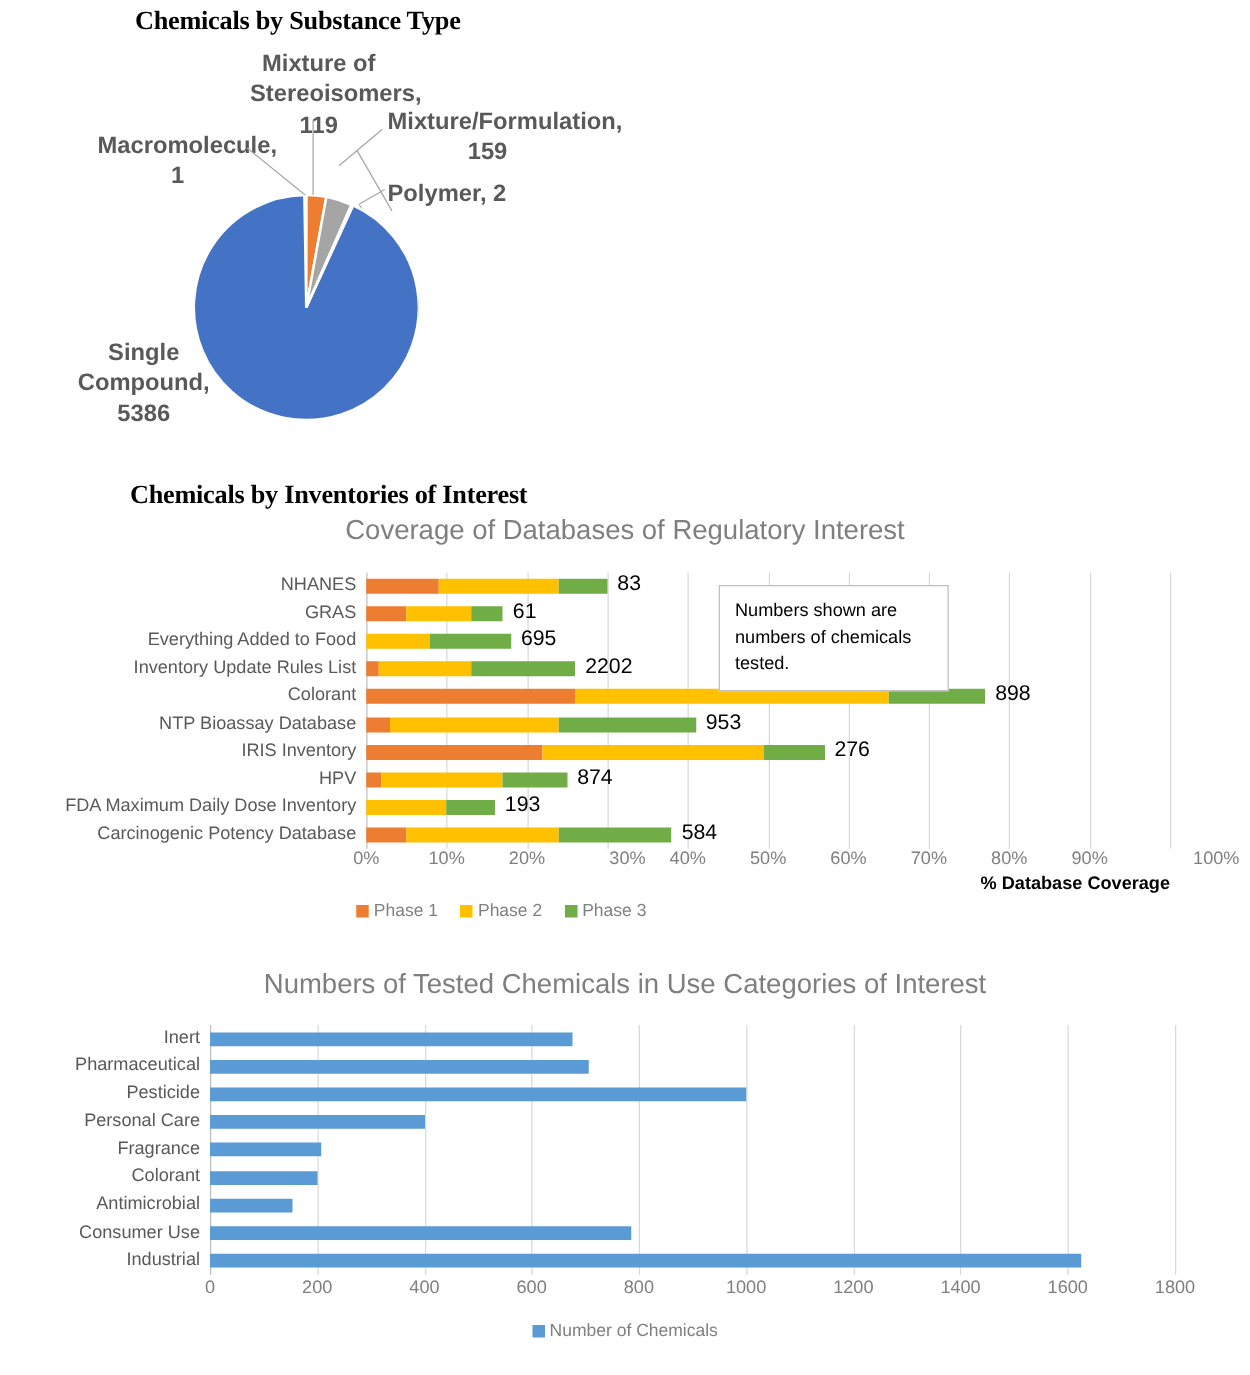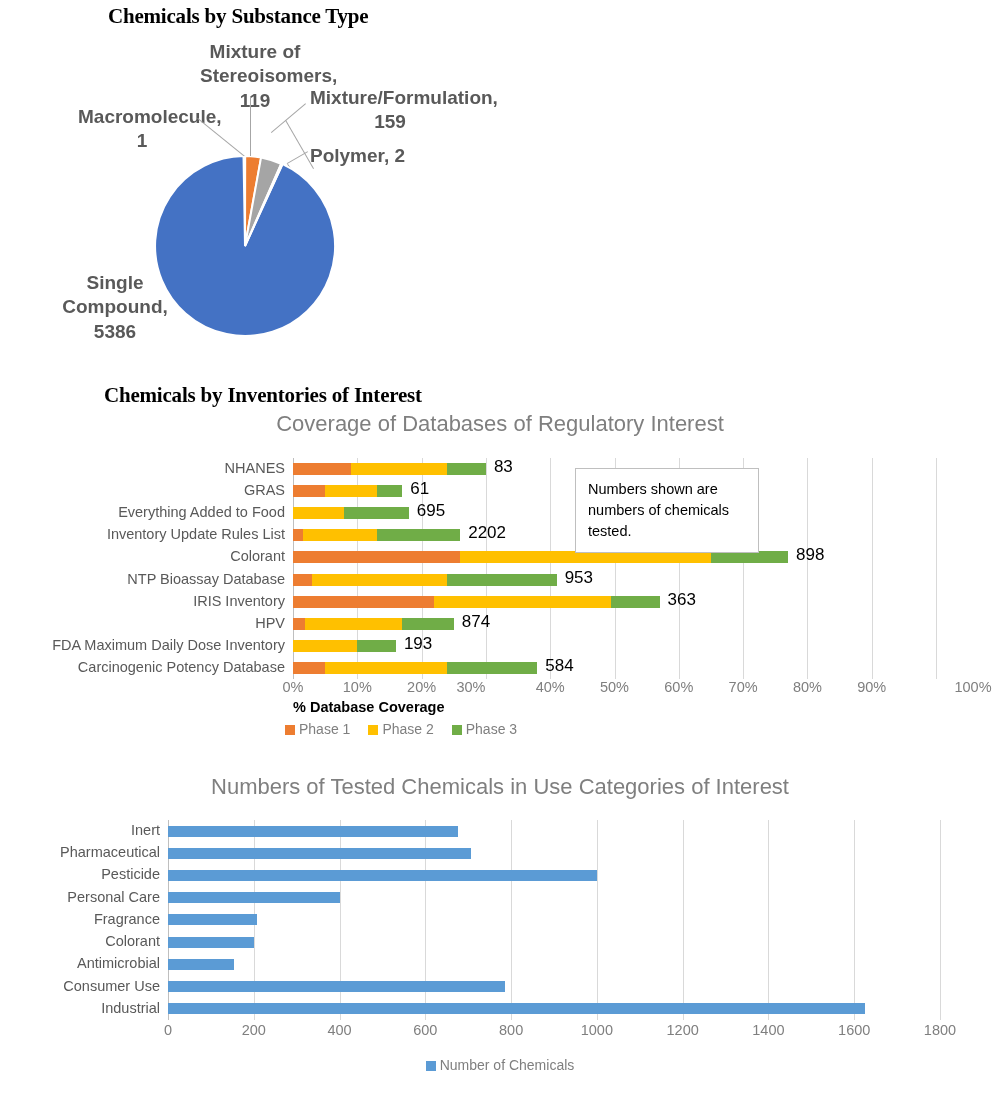--- a/index.html
+++ b/index.html
@@ -70,21 +70,21 @@
   .sbar { position:absolute; top:5px; height:12px; }
   .seg { position:absolute; top:0; height:12px; }
   .srow .rowlabel {
     position:absolute; right:calc(100% + 8px); top:2px;
     text-align:right;
   }
   .srow .rowvalue { position:absolute; top:-1px; }
   #inv-xaxis { position:absolute; left:293px; top:301px; width:643px; height:22px; }
   #inv-xaxis span { position:absolute; top:0; transform:translateX(-50%); }
   #inv-xtitle {
-    position:absolute; left:293px; top:321px; width:643px; text-align:left;
+    position:absolute; left:293px; top:321px; width:643px; text-align:right;
     font-size:14.5px; font-weight:bold; color:#000;
   }
   #inv-legend { position:absolute; left:285px; top:342px; }
   #inv-legend span.item { margin-right:18px; }
   #callout {
     position:absolute; left:575px; top:468px;
     width:184px; padding:10px 12px;
     border:1px solid #bfbfbf; background:#fff;
     font-size:14.5px; color:#000; line-height:1.45;
     box-sizing:border-box;
@@ -218,21 +218,21 @@
           </div>
           <div class="rowvalue val-lbl" style="left: 271.63px;">953</div>
         </div>
         <div class="srow" style="top: 132.6px; width: 643px; height: 22.1px;">
           <div class="rowlabel cat-lbl">IRIS Inventory</div>
           <div class="sbar" style="left: 0px; width: 366.51px;">
             <div class="seg" style="left: 0px; width: 141.46px; background: rgb(237, 125, 49);"></div>
             <div class="seg" style="left: 141.46px; width: 176.825px; background: rgb(255, 192, 0);"></div>
             <div class="seg" style="left: 318.285px; width: 48.225px; background: rgb(112, 173, 71);"></div>
           </div>
-          <div class="rowvalue val-lbl" style="left: 374.51px;">363</div>
+          <div class="rowvalue val-lbl" style="left: 374.51px;">276</div>
         </div>
         <div class="srow" style="top: 154.7px; width: 643px; height: 22.1px;">
           <div class="rowlabel cat-lbl">HPV</div>
           <div class="sbar" style="left: 0px; width: 160.75px;">
             <div class="seg" style="left: 0px; width: 11.574px; background: rgb(237, 125, 49);"></div>
             <div class="seg" style="left: 11.574px; width: 97.736px; background: rgb(255, 192, 0);"></div>
             <div class="seg" style="left: 109.31px; width: 51.44px; background: rgb(112, 173, 71);"></div>
           </div>
           <div class="rowvalue val-lbl" style="left: 168.75px;">874</div>
         </div>
@@ -252,21 +252,21 @@
             <div class="seg" style="left: 154.32px; width: 90.02px; background: rgb(112, 173, 71);"></div>
           </div>
           <div class="rowvalue val-lbl" style="left: 252.34px;">584</div>
         </div>
       </div>
 
     <div id="inv-xaxis" class="axis-lbl">
         <span style="left: 0px;">0%</span>
         <span style="left: 64.3px;">10%</span>
         <span style="left: 128.6px;">20%</span>
-        <span style="left: 178px;">30%</span>
+        <span style="left: 209px;">30%</span>
         <span style="left: 257.2px;">40%</span>
         <span style="left: 321.5px;">50%</span>
         <span style="left: 385.8px;">60%</span>
         <span style="left: 450.1px;">70%</span>
         <span style="left: 514.4px;">80%</span>
         <span style="left: 578.7px;">90%</span>
         <span style="left: 643px; margin-left: 37px;">100%</span>
       </div>
     <div id="inv-xtitle">% Database Coverage</div>
     <div id="inv-legend"><span class="item"><span class="swatch" style="background: rgb(237, 125, 49);"></span><span class="legend-txt">Phase 1</span></span><span class="item"><span class="swatch" style="background: rgb(255, 192, 0);"></span><span class="legend-txt">Phase 2</span></span><span class="item"><span class="swatch" style="background: rgb(112, 173, 71);"></span><span class="legend-txt">Phase 3</span></span></div>

